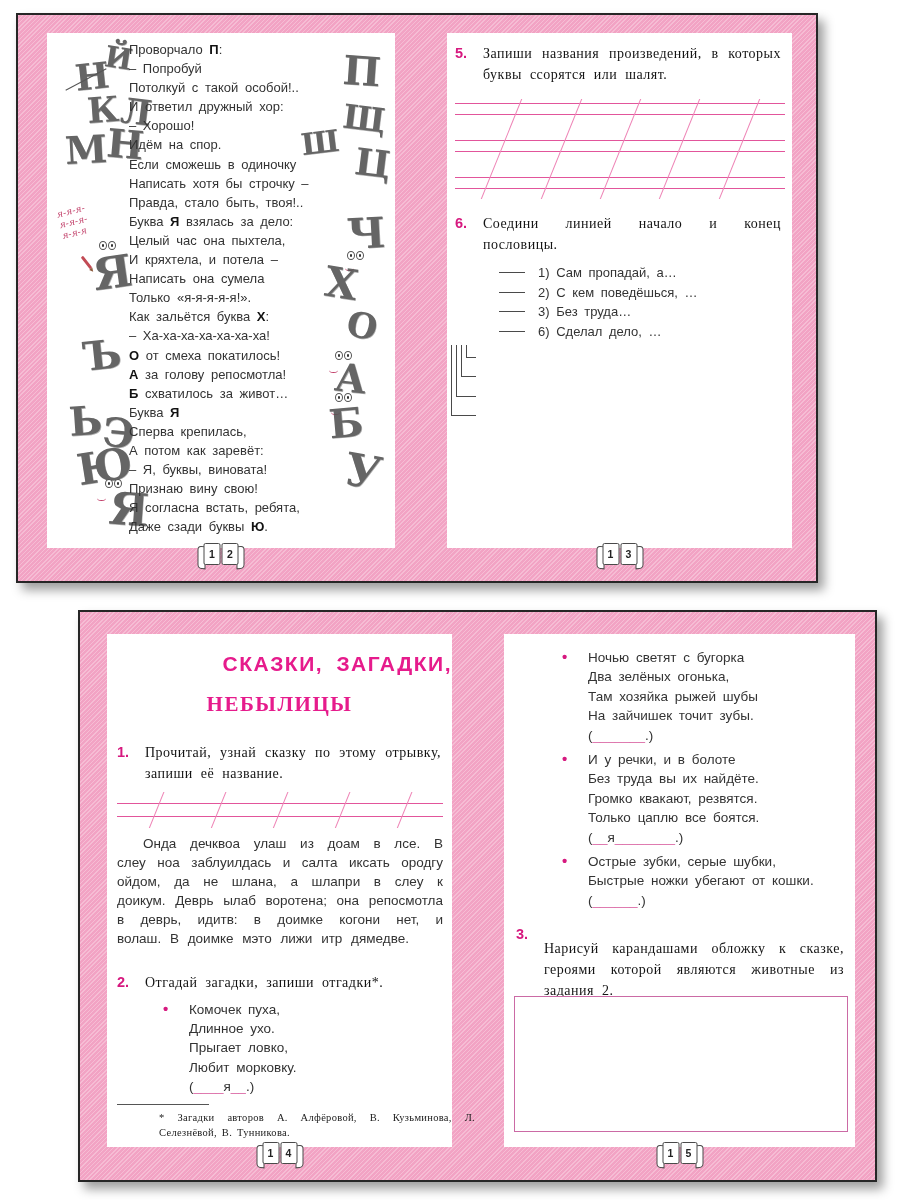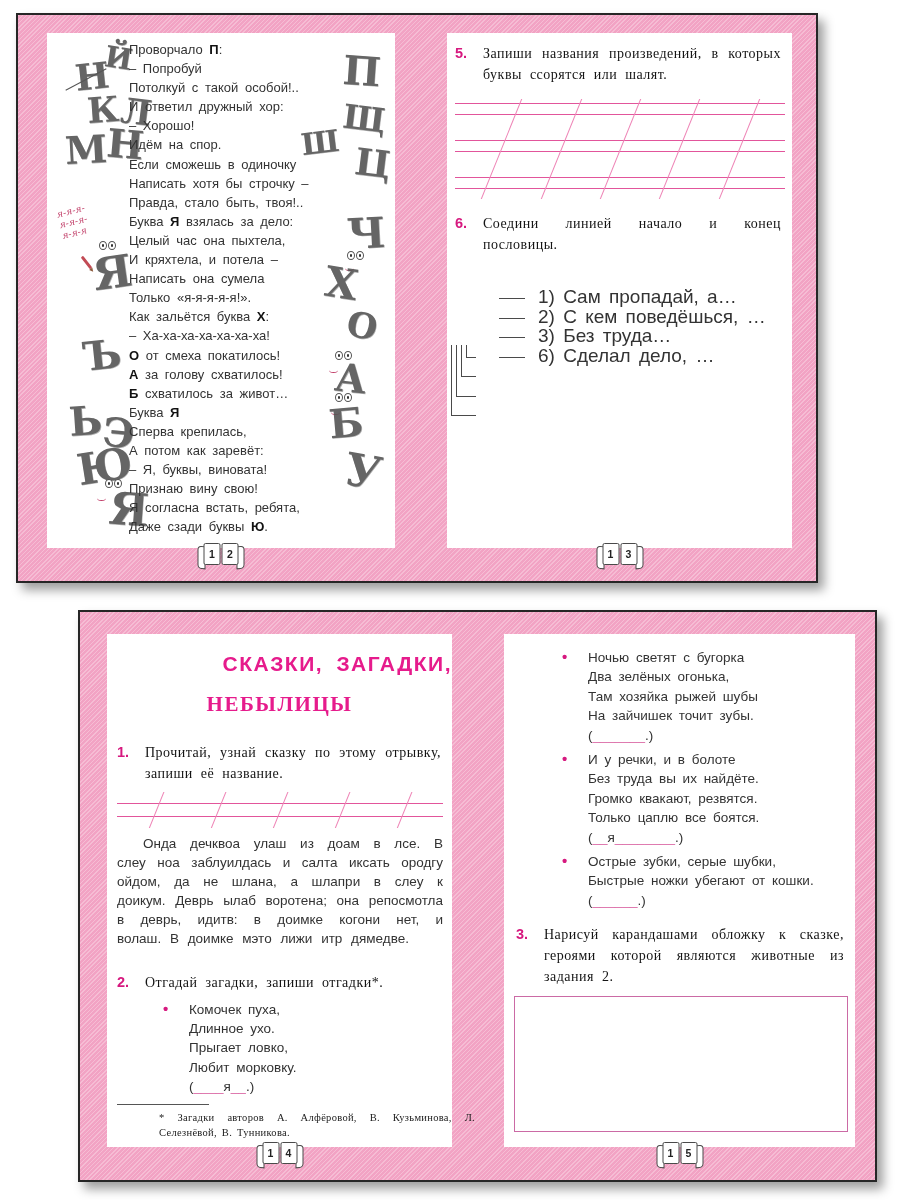--- a/index.html
+++ b/index.html
@@ -128,21 +128,21 @@
       <div><span>Написать хотя бы строчку –</span></div>
       <div><span>Правда, стало быть, твоя!..</span></div>
       <div><span>Буква </span><b>Я</b><span> взялась за дело:</span></div>
       <div><span>Целый час она пыхтела,</span></div>
       <div><span>И кряхтела, и потела –</span></div>
       <div><span>Написать она сумела</span></div>
       <div><span>Только «я-я-я-я-я!».</span></div>
       <div><span>Как зальётся буква </span><b>Х</b><span>:</span></div>
       <div><span>– Ха-ха-ха-ха-ха-ха-ха!</span></div>
       <div><b>О</b><span> от смеха покатилось!</span></div>
-      <div><b>А</b><span> за голову схватилось!</span></div>
+      <div><b>А</b><span> за голову репосмотла!</span></div>
       <div><b>Б</b><span> схватилось за живот…</span></div>
       <div><span>Буква </span><b>Я</b></div>
       <div><span>Сперва крепилась,</span></div>
       <div><span>А потом как заревёт:</span></div>
       <div><span>– Я, буквы, виновата!</span></div>
       <div><span>Признаю вину свою!</span></div>
       <div><span>Я согласна встать, ребята,</span></div>
       <div><span>Даже сзади буквы </span><b>Ю</b><span>.</span></div>
     </div>
 
@@ -194,21 +194,21 @@
       <span class="diag" style="left:14%;"></span>
         <span class="diag" style="left:32%;"></span>
       <span class="diag" style="left:50%;"></span>
         <span class="diag" style="left:68%;"></span>
       <span class="diag" style="left:86%;"></span>
     </div>
 
     <span class="tasknum" style="left:8px;top:182px;">6.</span>
     <div class="serif-instr" style="position:absolute;left:36px;top:180px;width:298px;">Соедини линией начало и конец пословицы.</div>
 
-    <div class="sans" style="position:absolute;left:52px;top:230px;line-height:19.5px;font-size:19px;margin-top:24px;">
+    <div class="sans" style="position:absolute;left:52px;top:230px;line-height:19.5px;font-size:13px;">
       <div><span class="stub"></span><span>1) Сам пропадай, а…</span></div>
       <div><span class="stub"></span><span>2) С кем поведёшься, …</span></div>
       <div><span class="stub"></span><span>3) Без труда…</span></div>
       <div><span class="stub"></span><span>6) Сделал дело, …</span></div>
     </div>
 
     <div style="position:absolute;left:4px;top:312px;width:26px;height:76px;">
       <span class="bracket" style="left:15px;top:0;width:9px;height:12px;"></span>
       <span class="bracket" style="left:10px;top:0;width:14px;height:31px;"></span>
       <span class="bracket" style="left:5px;top:0;width:19px;height:51px;"></span>
@@ -286,21 +286,21 @@
     </div>
 
     <span class="bullet" style="left:58px;top:218px;">•</span>
     <div class="sans" style="position:absolute;left:84px;top:218px;font-size:13.5px;line-height:19.4px;">
       <div class="rline">Острые зубки, серые шубки,</div>
       <div class="rline">Быстрые ножки убегают от кошки.</div>
       <div class="rline"><span class="ansline">(</span><span class="blank">______</span><span class="ansline">.)</span></div>
     </div>
 
     <span class="tasknum" style="left:12px;top:292px;">3.</span>
-    <div class="serif-instr" style="position:absolute;left:40px;top:290px;width:300px;">Нарисуй карандашами обложку к сказке, героями которой являются животные из задания 2.</div>
+    <div class="serif-instr" style="position:absolute;left:40px;top:304px;width:300px;">Нарисуй карандашами обложку к сказке, героями которой являются животные из задания 2.</div>
 
     <div class="drawbox" style="left:10px;top:362px;width:332px;height:134px;"></div>
 
     <div class="book">
       <span class="pg">1</span>
       <span class="pg">5</span>
     </div>
   </div>
 </div>
 

